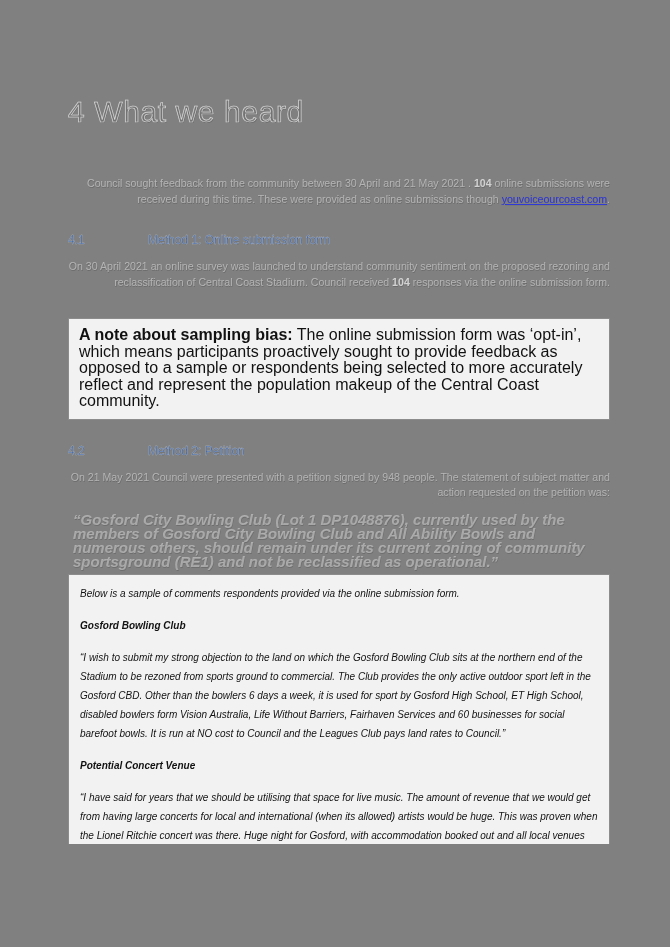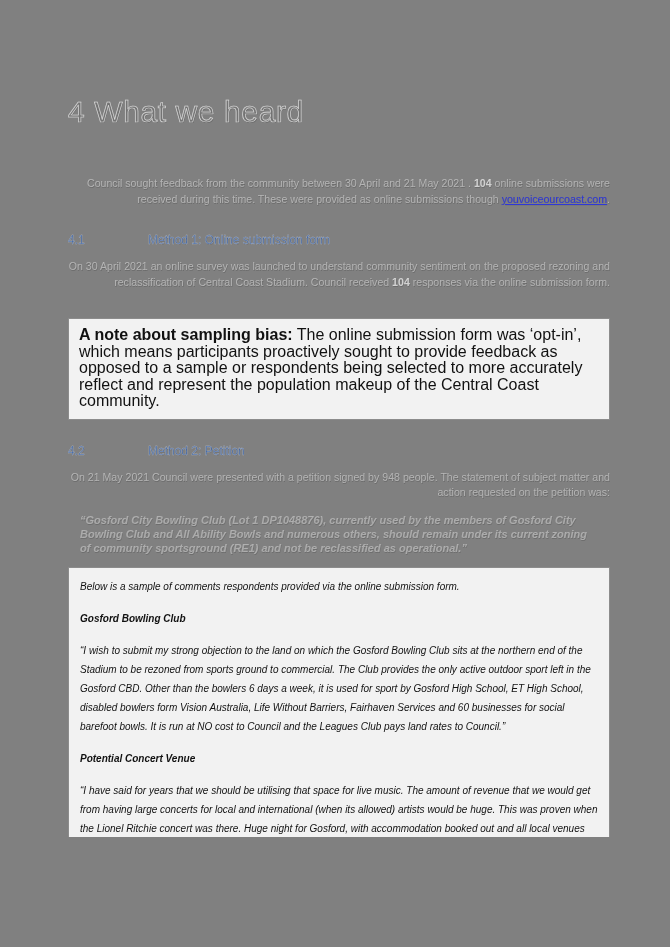--- a/index.html
+++ b/index.html
@@ -82,27 +82,27 @@
   .sp-h41 { margin-bottom: 12px; }
   .sp-p41 { margin-bottom: 28px; }
   .sp-h42 { margin-bottom: 12px; }
   .sp-p42 { margin-bottom: 12px; }
   .sp-quote { margin-bottom: 26px; }
   .sp-h43 { margin-bottom: 12px; }
 
   .quote-italic {
     font-style: italic;
     font-weight: bold;
-    font-size: 11px;
+    font-size: 15px;
     line-height: 14px;
     color: rgba(238,238,238,0.45);
     text-shadow:
       0.5px 0.5px 0 rgba(98,98,98,0.6),
       -0.4px -0.4px 0 rgba(124,124,124,0.45);
-    margin: 12px;
+    margin: 5px;
   }
 
   
   .callout {
     background: #f2f2f2;
     border: 1px solid #8c8c8c;
     box-sizing: border-box;
     padding: 8px 10px 9px 10px;
     font-size: 16px;
     line-height: 16.5px;

